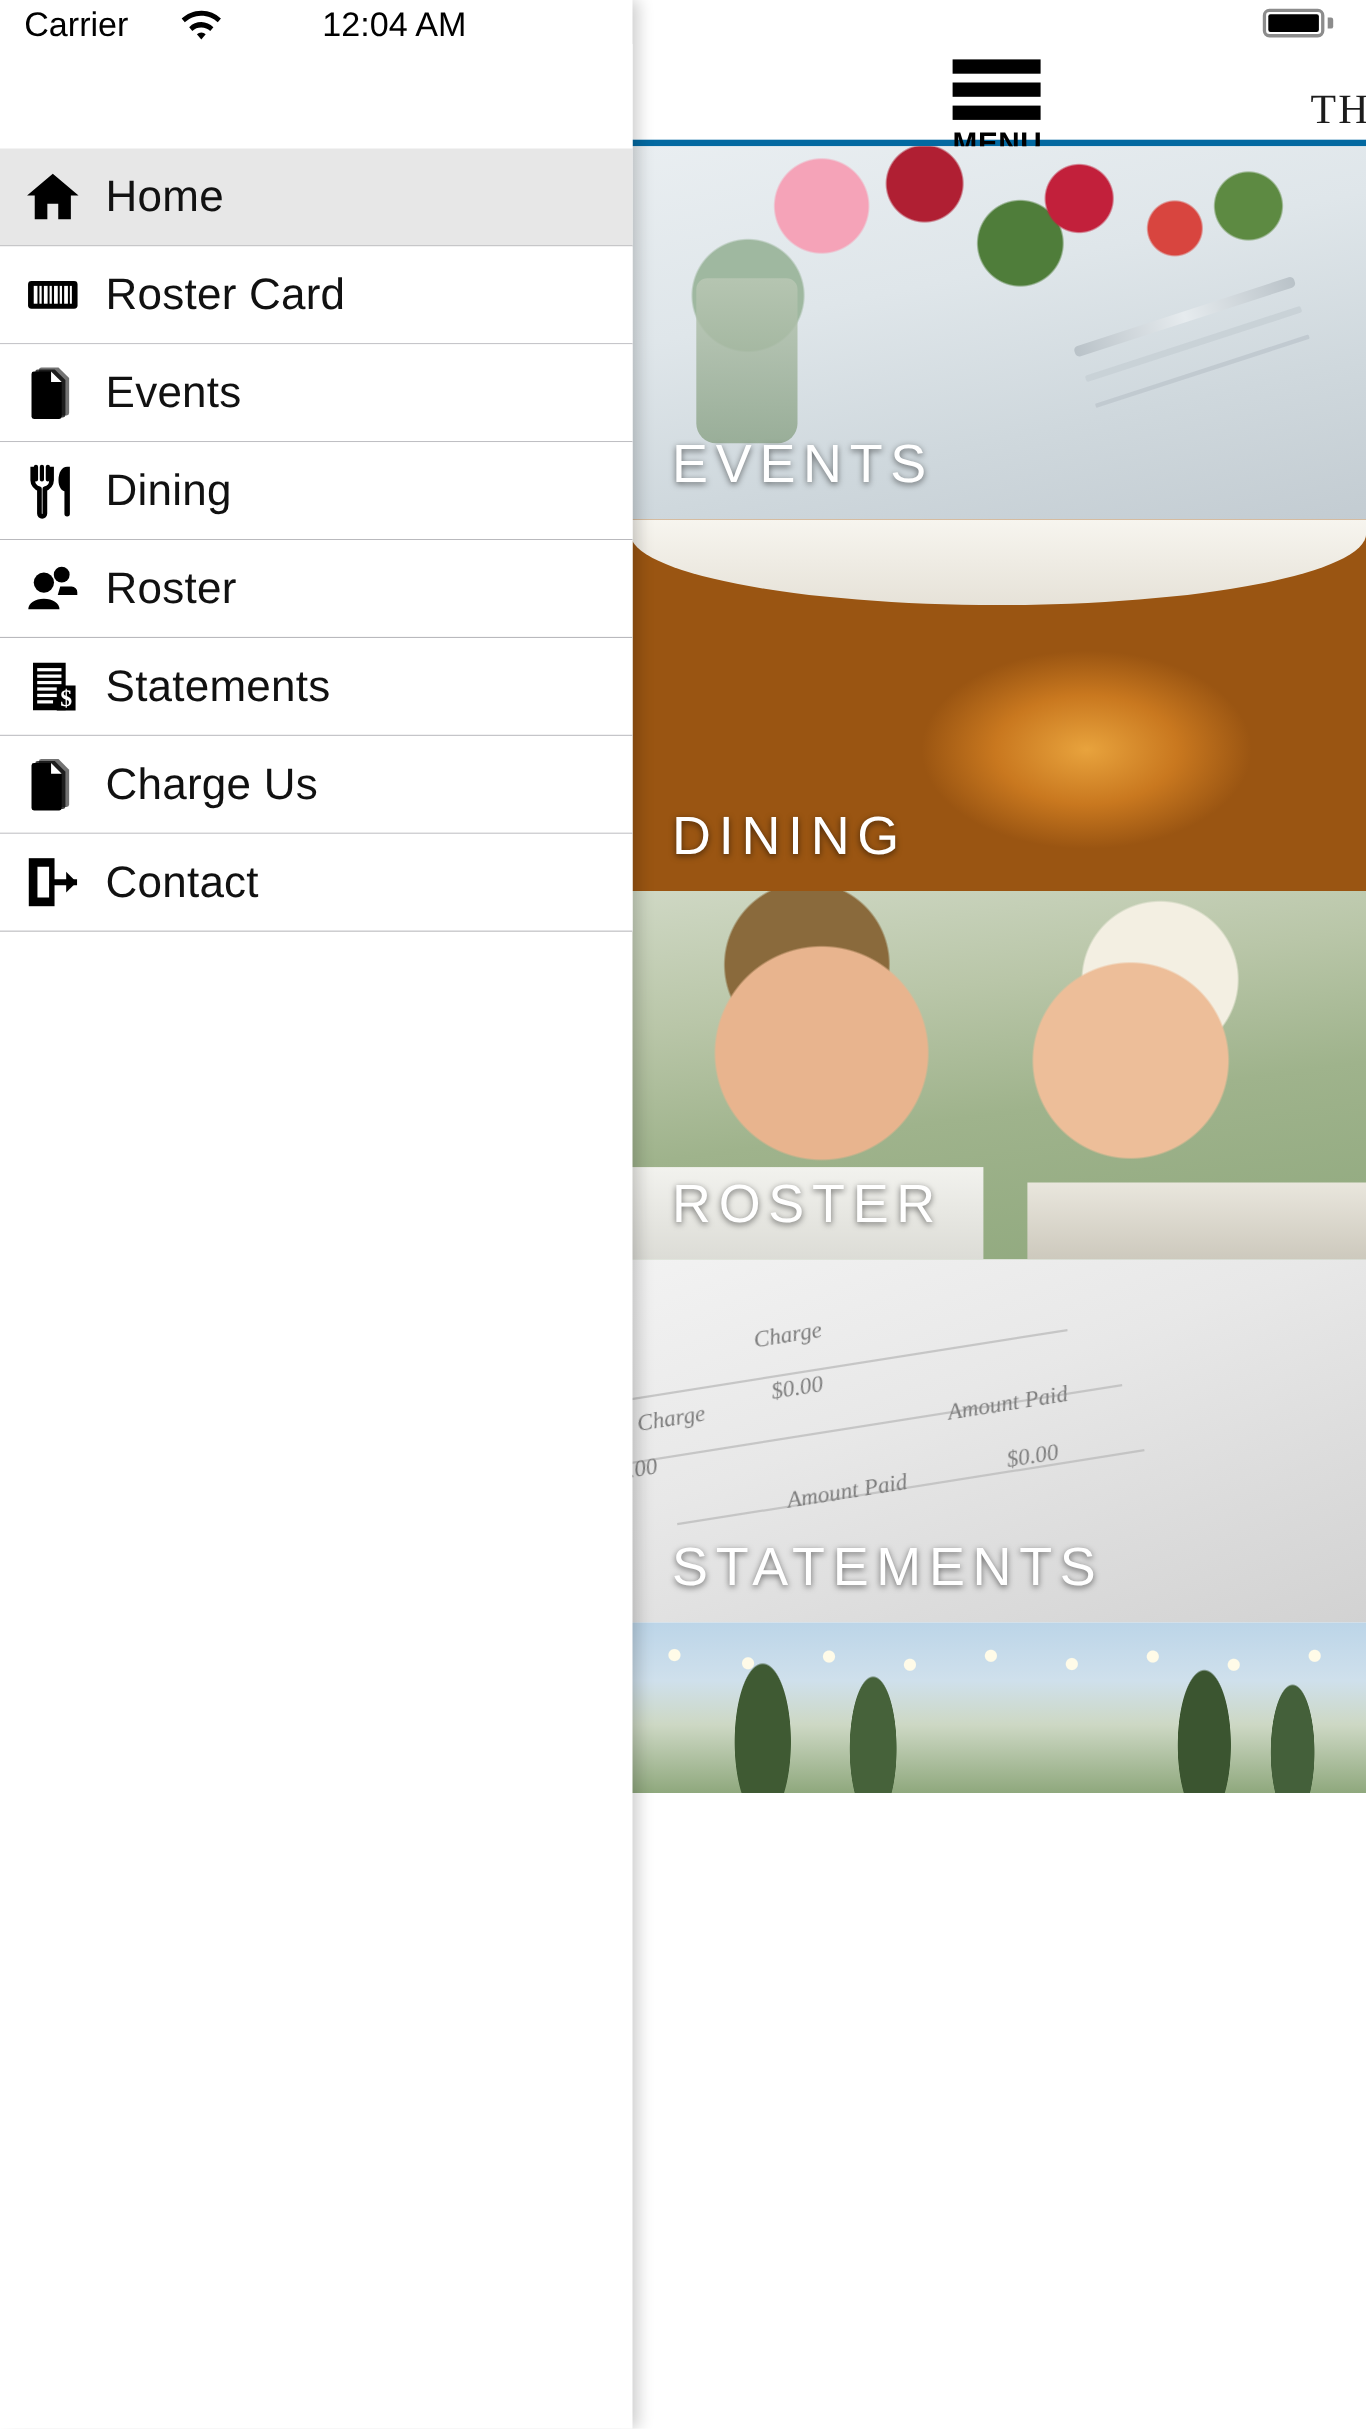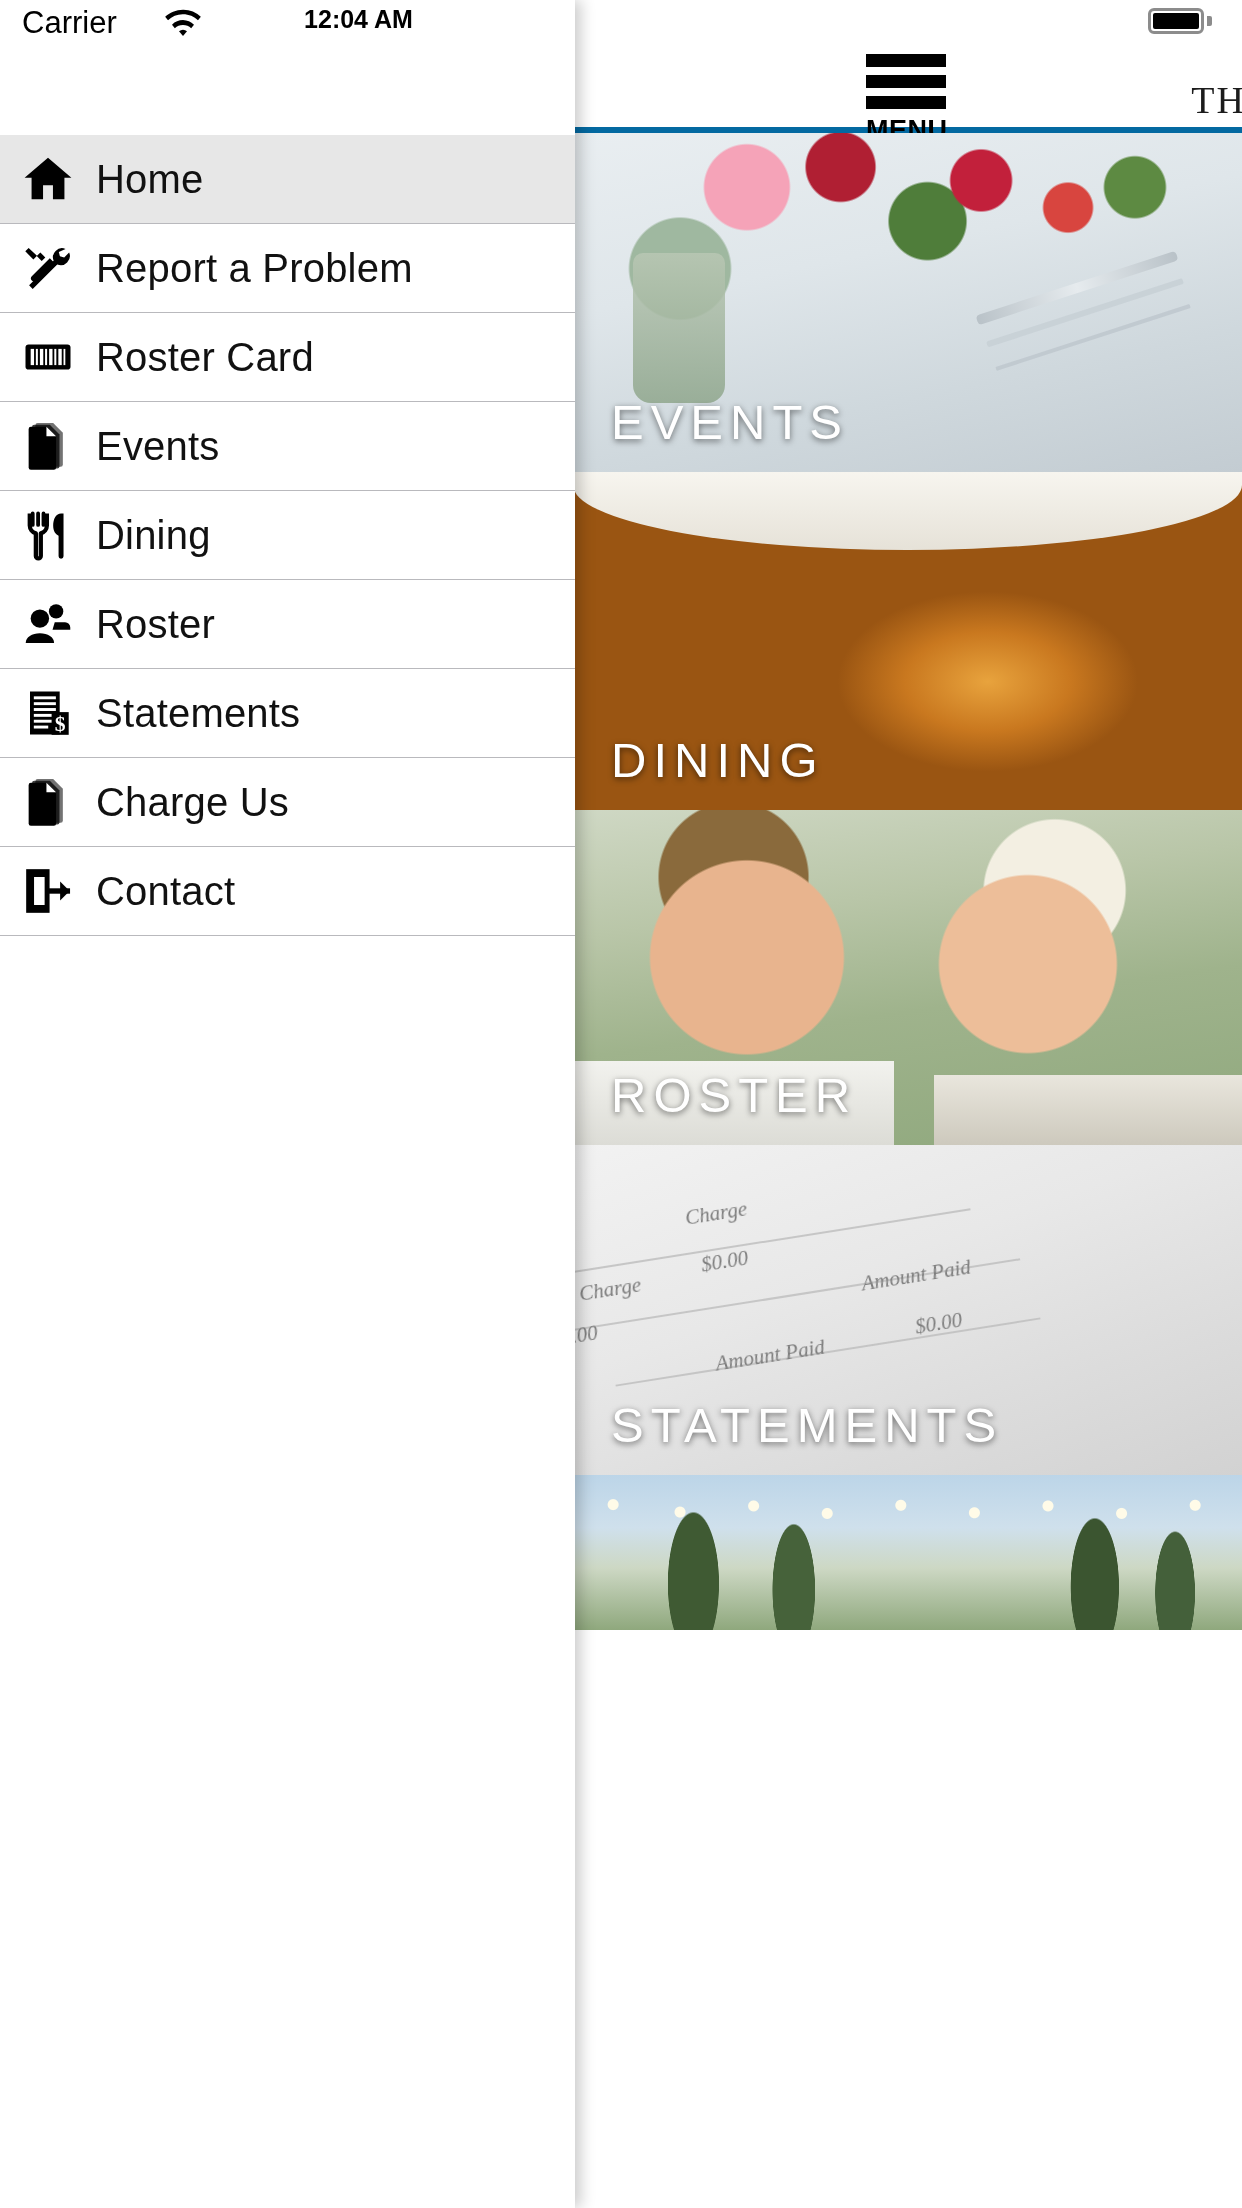--- a/index.html
+++ b/index.html
@@ -215,21 +215,21 @@
     position:relative;
     height:40px;
     padding:0 26px;
   }
   #carrier-label {
     position:absolute; left:22px; top:5px;
     font-size:31px; color:#000000;
   }
   #wifi-icon { position:absolute; left:163px; top:9px; }
   #clock { position:absolute; left:0; right:0; top:5px;
-    text-align:center; font-size:25px; font-weight:bold; color:#000000;
+    text-align:center; font-size:31px; font-weight:normal; color:#000000;
     padding-left:142px;
   }
   #drawer-spacer { height:95px; background:#ffffff; }
 
   .menu-item {
     position:relative;
     display:flex;
     align-items:center;
     height:89px;
     background:#ffffff;
@@ -331,30 +331,20 @@
   <div class="menu-item active">
     <div class="menu-icon">
       <svg width="54" height="54" viewBox="0 0 24 24" fill="#000">
         <path d="M12 2.6 1.6 11.4h3.1V21h5.1v-6.2h4.4V21h5.1v-9.6h3.1z"></path>
       </svg>
     </div>
     <div class="menu-label">Home</div>
   </div>
 
 
-  <div class="menu-item">
-    <div class="menu-icon">
-      <svg width="54" height="54" viewBox="0 0 24 24" fill="#000">
-        <path d="M3.4 3.1 1.9 4.6l3.6 3.6 1.5-1.5 2.2 2.2 1.6-1.6L8.6 5.1 7.1 6.6z"></path>
-        <path d="M6.7 17.6l8-8-1.9-1.9-8 8a1.4 1.4 0 0 0 0 1.9 1.4 1.4 0 0 0 1.9 0z"></path>
-        <path d="M19.8 3.5a4 4 0 0 0-4.4.9 4 4 0 0 0-.9 4.4L3.6 19.7l1.6 1.6L16.1 10.4a4 4 0 0 0 4.4-.9 4 4 0 0 0 .9-4.4l-2.2 2.2-1.9-.5-.5-1.9z"></path>
-      </svg>
-    </div>
-    <div class="menu-label">Report a Problem</div>
-  </div>
 
   <div class="menu-item">
     <div class="menu-icon">
       <svg width="54" height="54" viewBox="0 0 24 24">
         <rect x="2" y="6.4" width="20" height="11.2" rx="1.4" fill="#000"></rect>
         <g fill="#fff">
           <rect x="4.3" y="8.4" width="1.5" height="7.2"></rect>
           <rect x="6.6" y="8.4" width="0.9" height="7.2"></rect>
           <rect x="8.4" y="8.4" width="1.5" height="7.2"></rect>
           <rect x="10.7" y="8.4" width="0.9" height="7.2"></rect>

